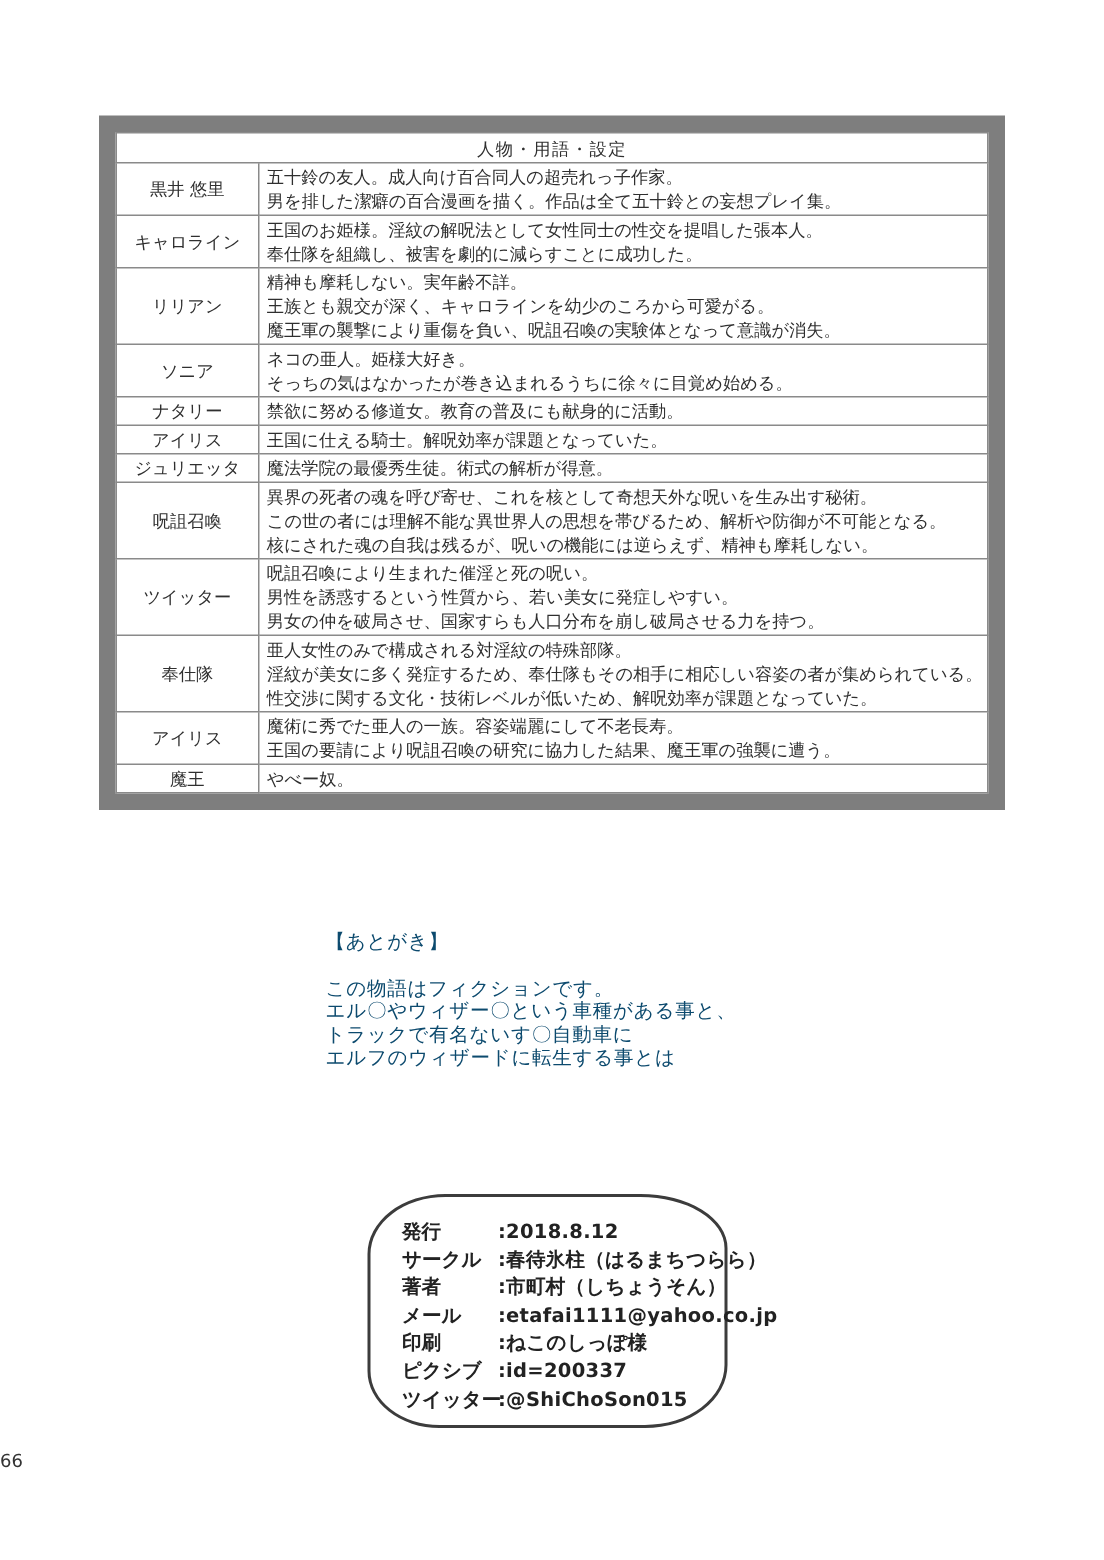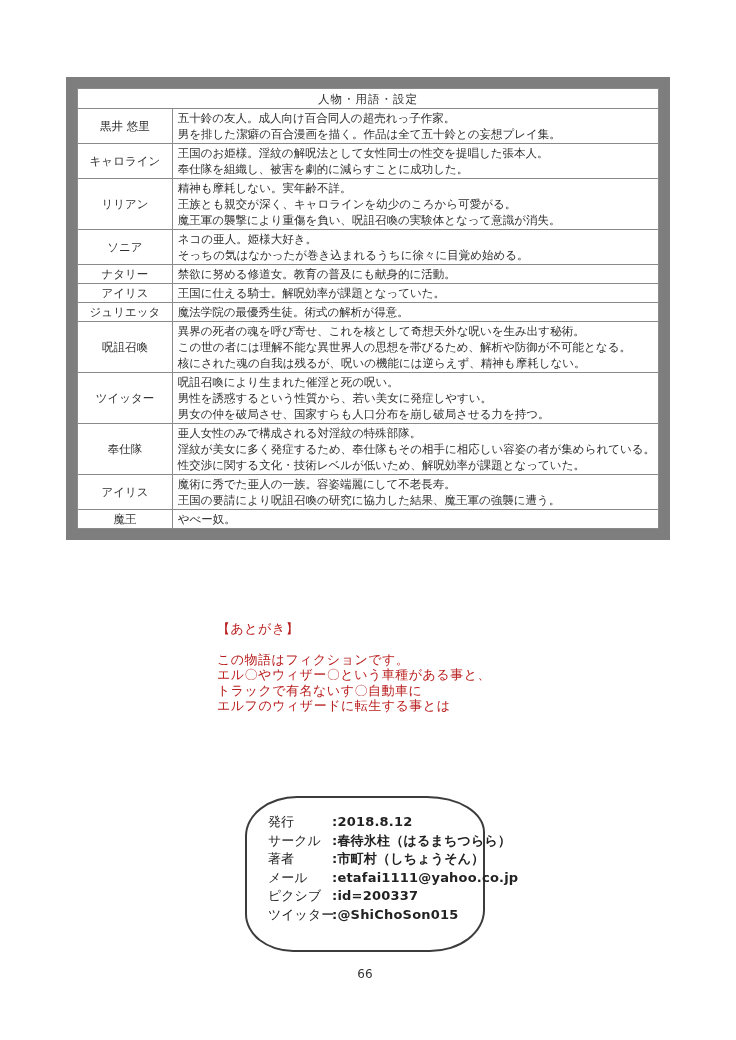--- a/index.html
+++ b/index.html
@@ -57,21 +57,21 @@
   table.chara td.desc div {
     white-space: nowrap;
   }
 
   
   .afterword {
     position: absolute;
     left: 217px;
     top: 621px;
     font-size: 13px;
-    color: #b91c1c;
+    color: #0c4a6e;
   }
   .afterword .heading {
     line-height: 16px;
     margin-bottom: 15px;
     letter-spacing: 0.5px;
   }
   .afterword .body div {
     line-height: 15.4px;
     white-space: nowrap;
     letter-spacing: 0.5px;
@@ -92,33 +92,33 @@
     color: #222222;
   }
   .colophon .row {
     display: flex;
     line-height: 18.6px;
     white-space: nowrap;
   }
   .colophon .label {
     flex: 0 0 64px;
     min-width: 64px;
+    font-weight: bold;
   }
   .colophon .value {
     letter-spacing: 0.2px;
     font-weight: bold;
   }
 
   
   .page-number {
     position: absolute;
     left: 0;
     right: 6px;
     top: 967px;
-    text-align: center;
     font-size: 12px;
     color: #333333;
   }
 </style>
 </head>
 <body>
 
 <div class="page">
 
   <div class="table-frame">
@@ -238,20 +238,24 @@
       </div>
       <div class="row">
         <span class="label">著者</span>
         <span class="value">:市町村（しちょうそん）</span>
       </div>
       <div class="row">
         <span class="label">メール</span>
         <span class="value">:etafai1111@yahoo.co.jp</span>
       </div>
       <div class="row">
+        <span class="label">印刷</span>
+        <span class="value">:ねこのしっぽ様</span>
+      </div>
+      <div class="row">
         <span class="label">ピクシブ</span>
         <span class="value">:id=200337</span>
       </div>
       <div class="row">
         <span class="label">ツイッター</span>
         <span class="value">:@ShiChoSon015</span>
       </div>
     </div>
 
   <div class="page-number">66</div>

